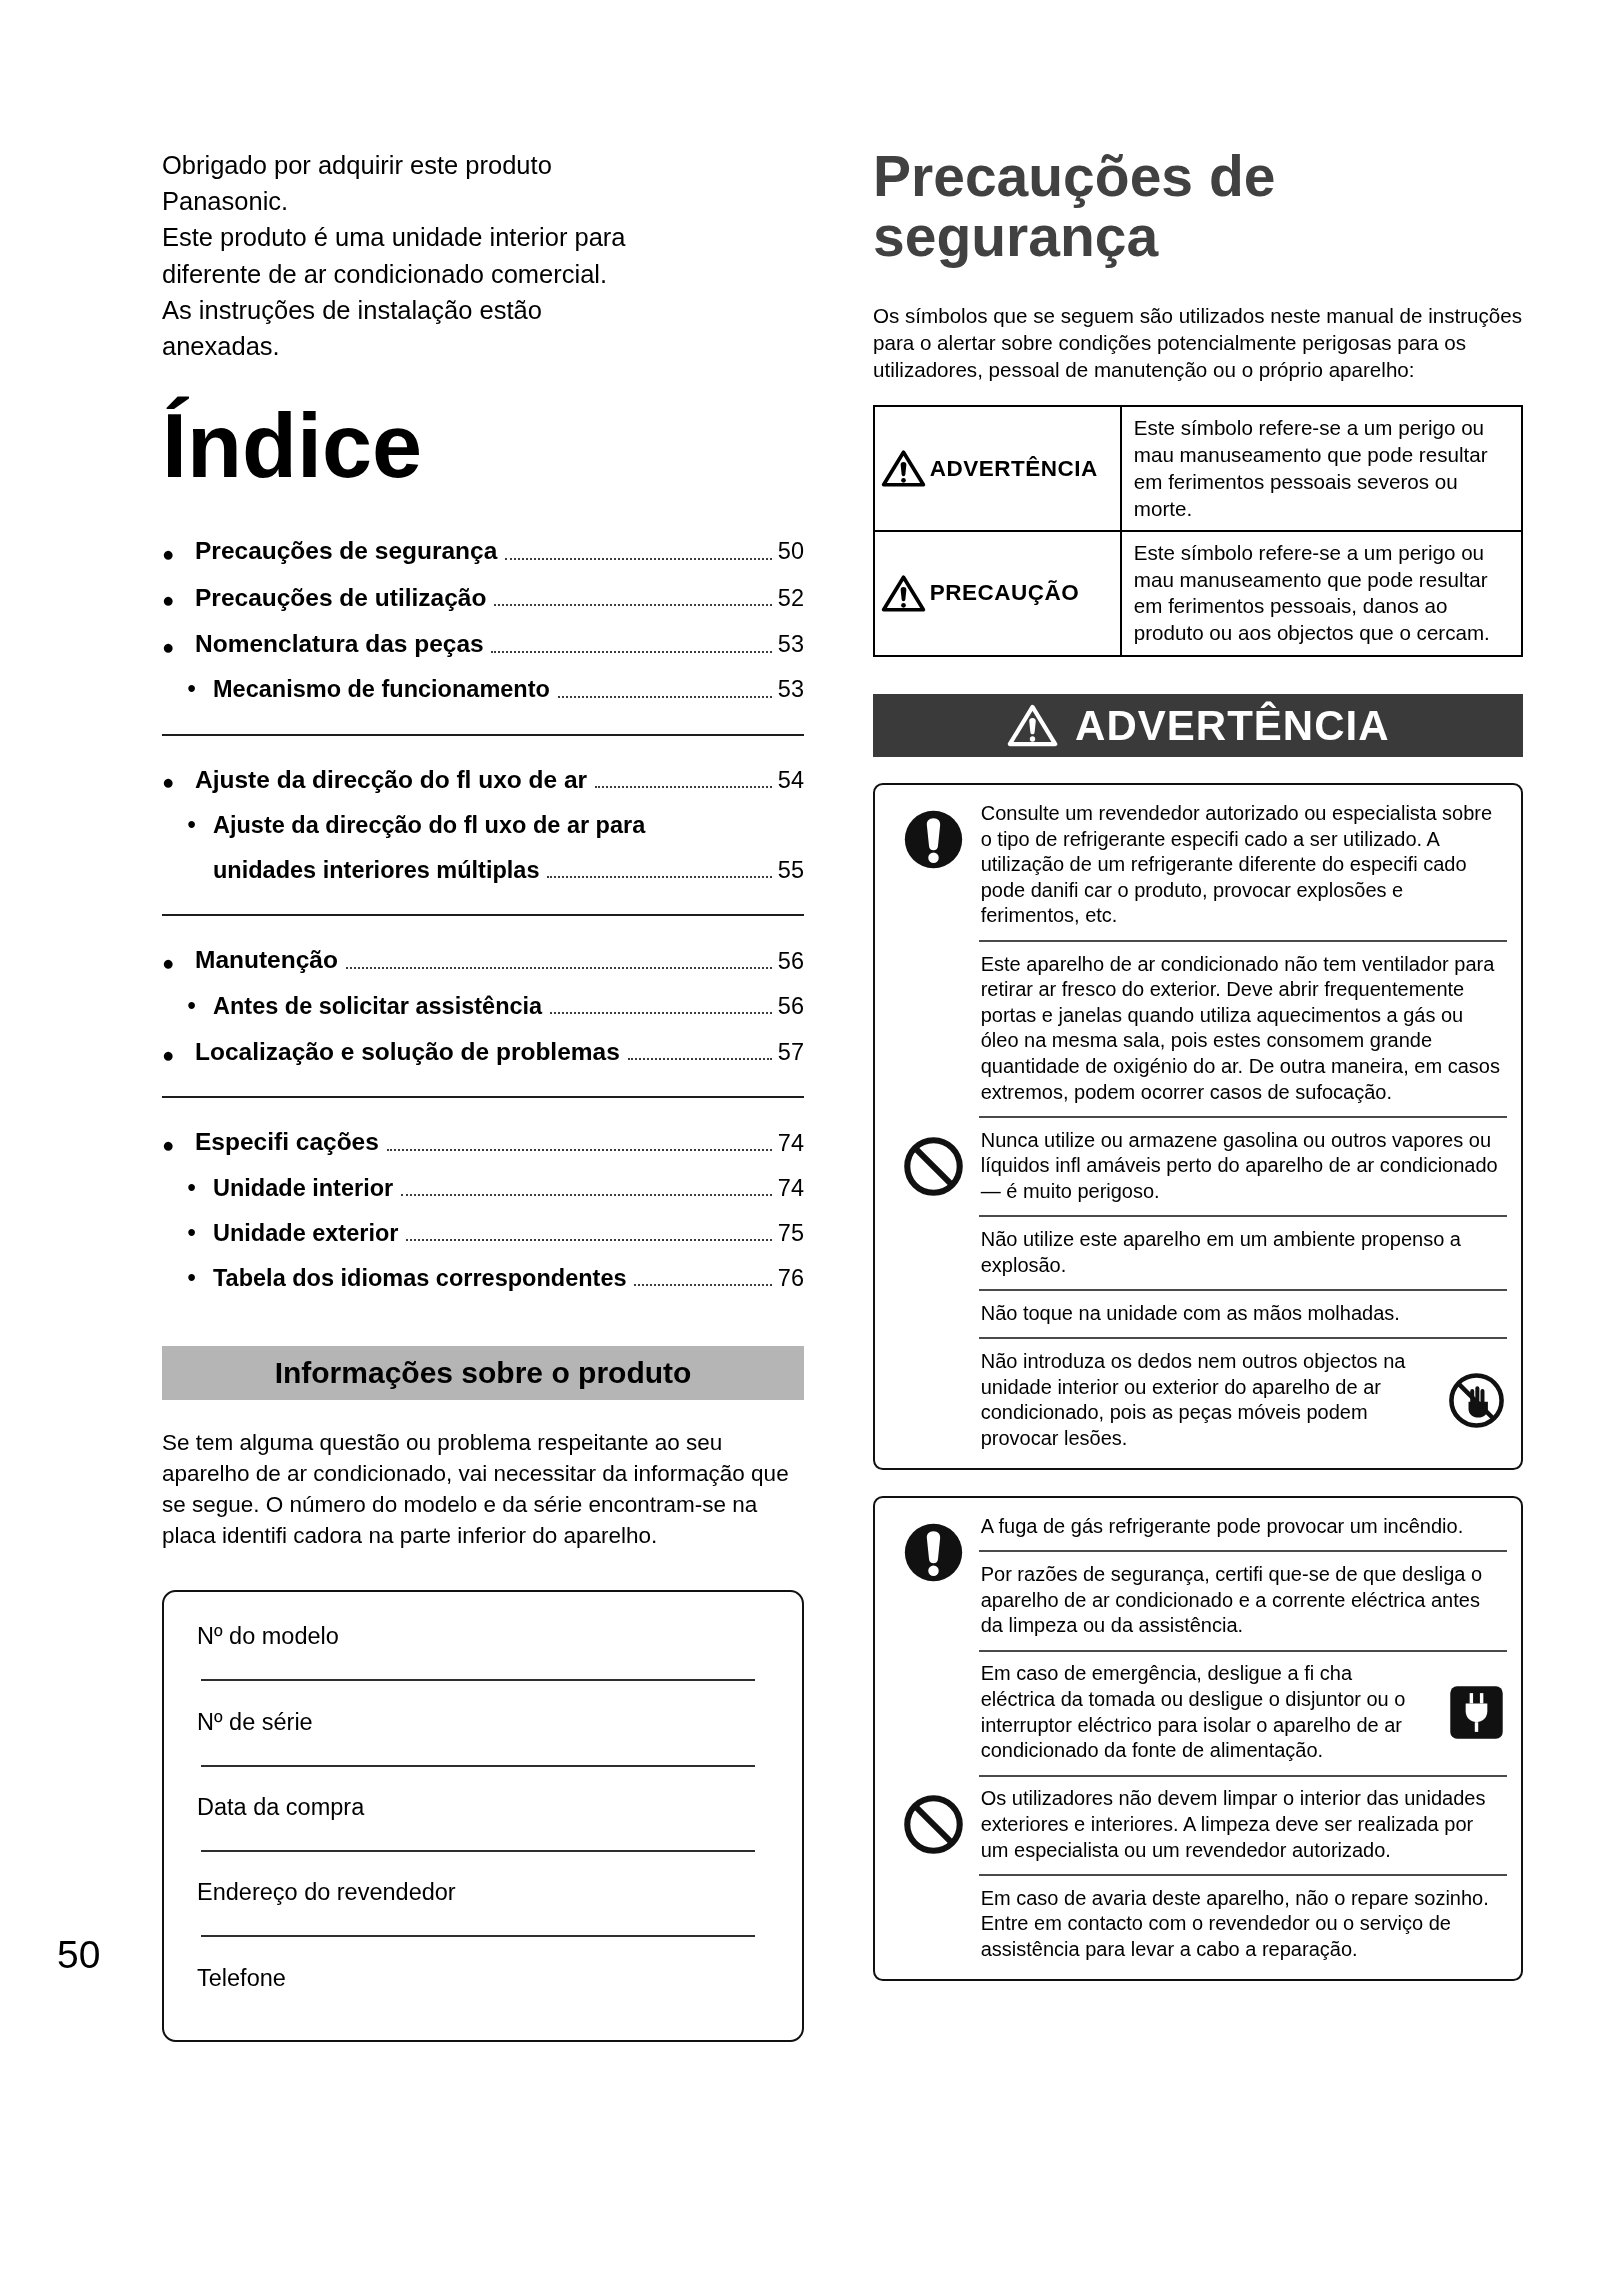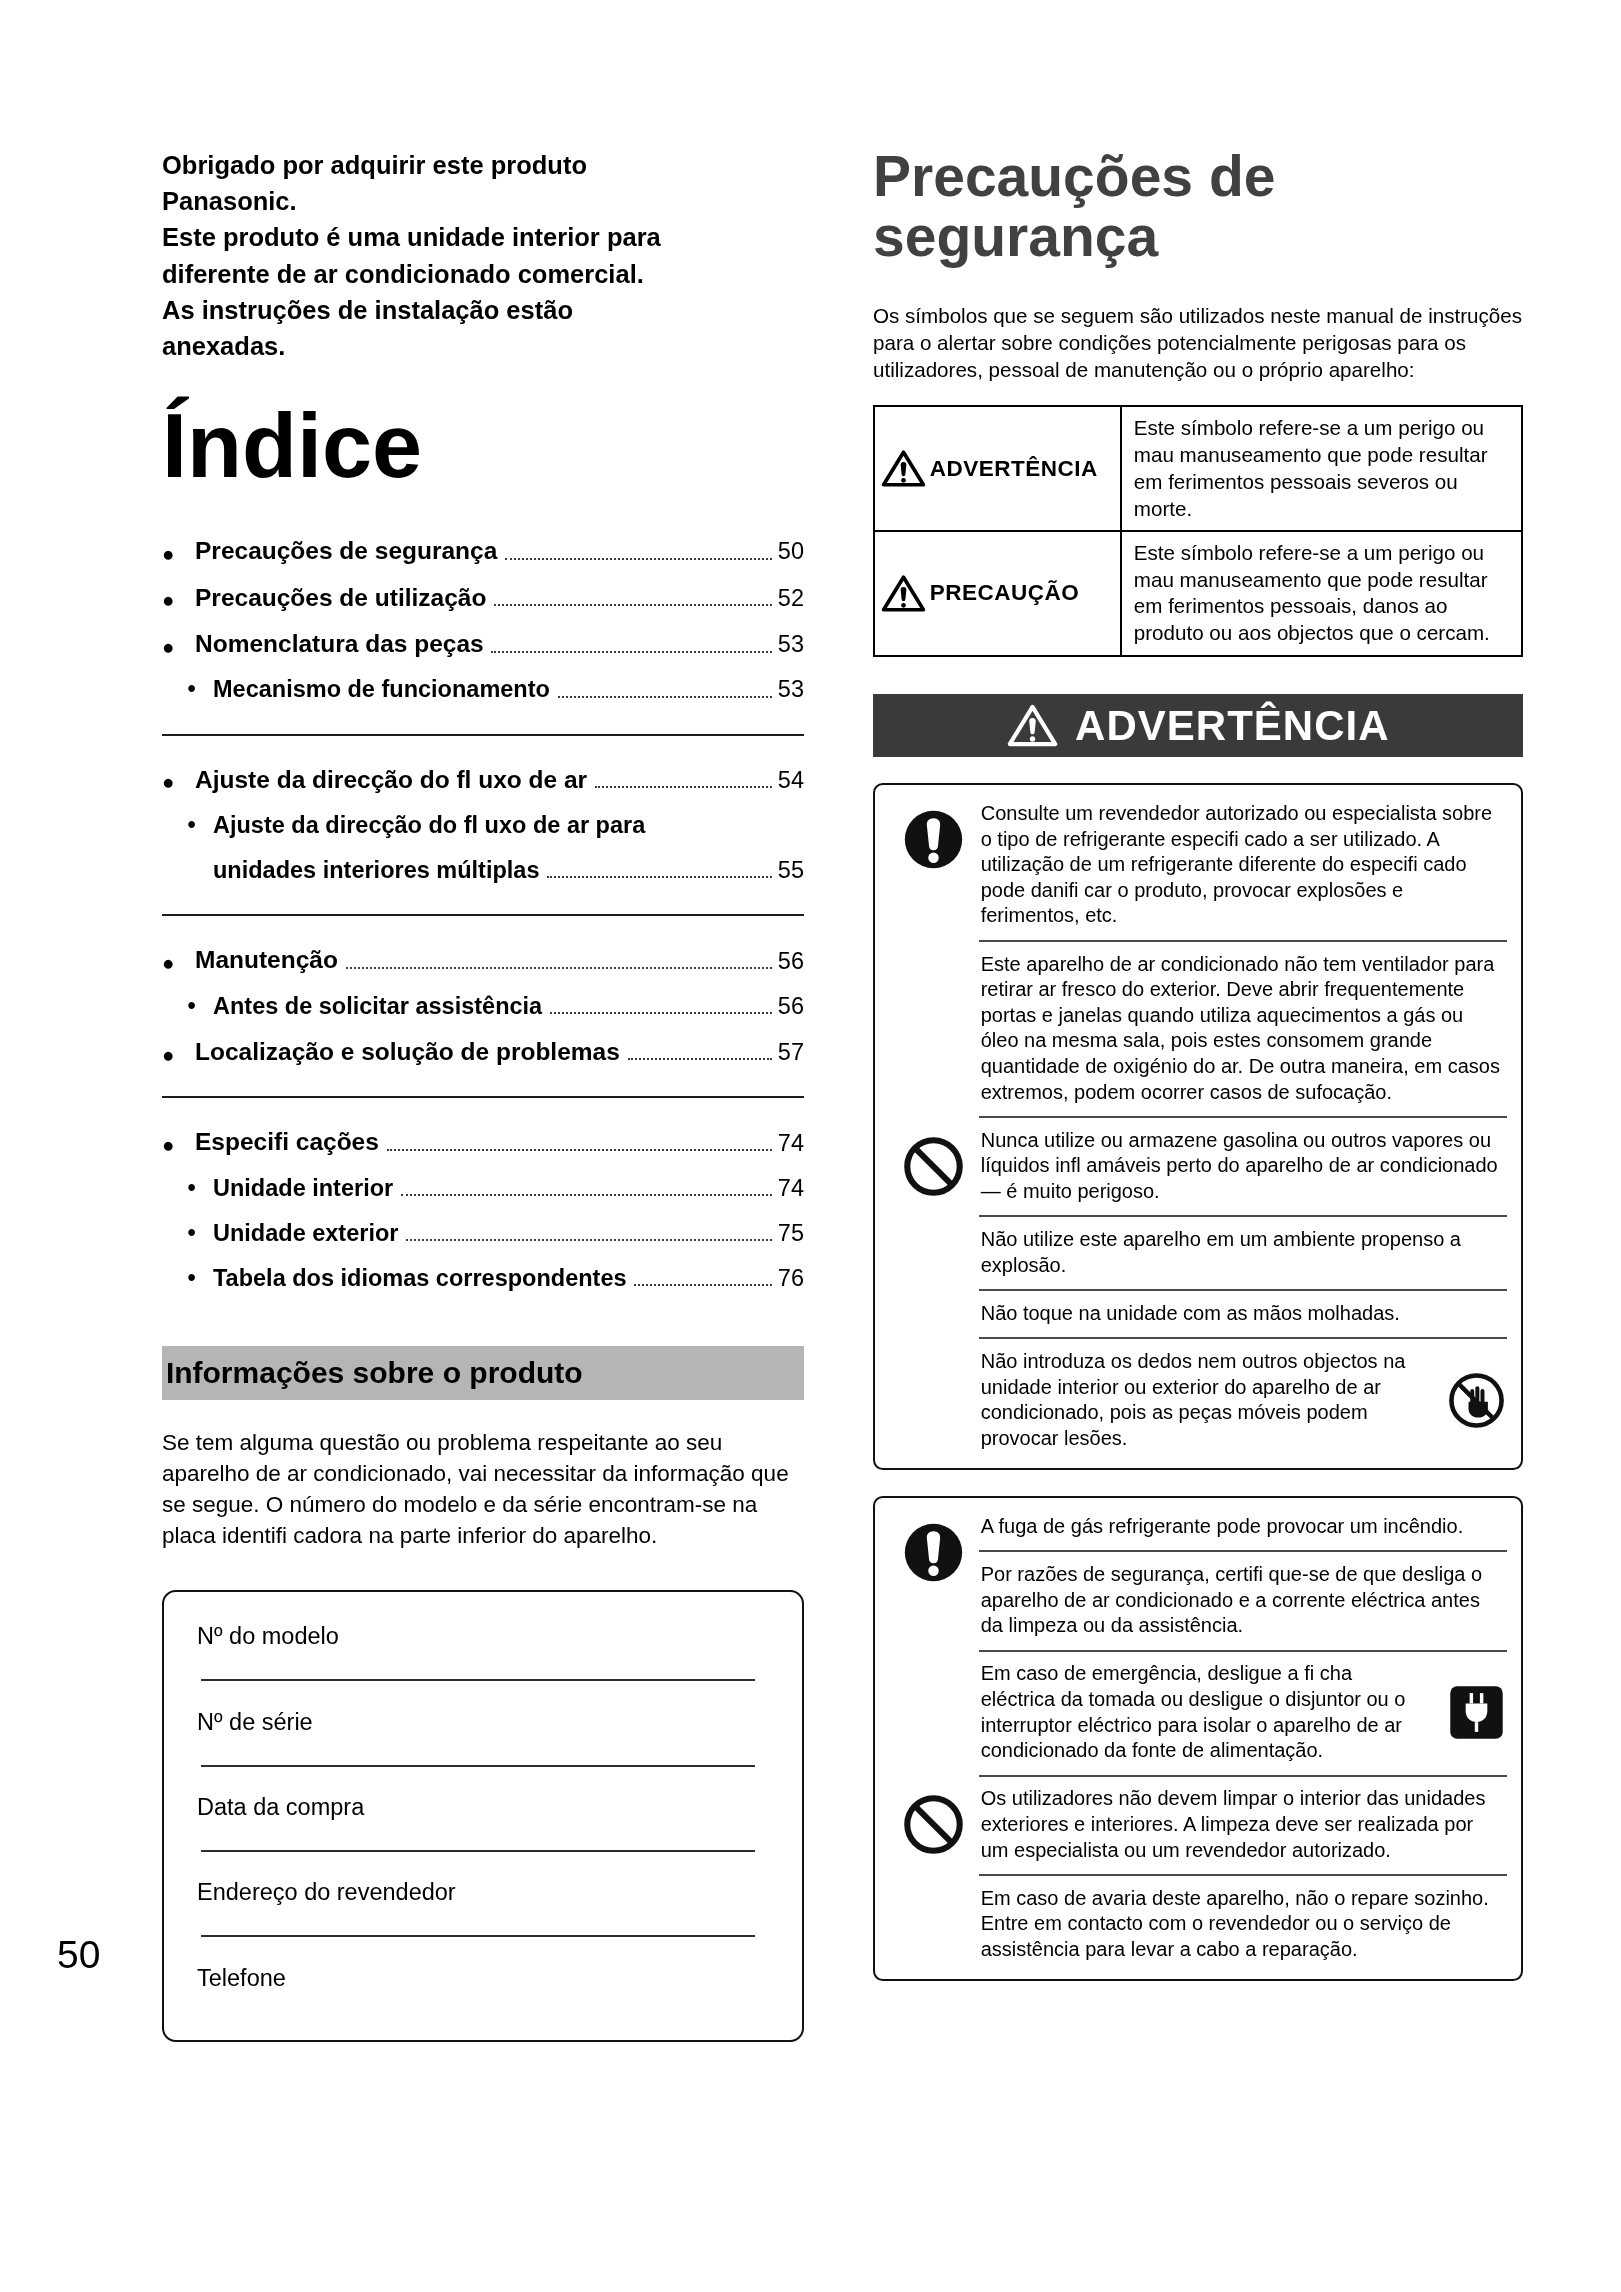--- a/index.html
+++ b/index.html
@@ -8,33 +8,33 @@
     width: 1621px; height: 2293px;
     background: #ffffff; color: #000;
     position: relative; overflow: hidden;
     font-family: "Liberation Sans", "DejaVu Sans", sans-serif;
   }
   .page { position: absolute; inset: 0; padding: 147px 98px 0 162px; display: flex; gap: 69px; }
   .col-left { flex: 0 0 642px; width: 642px; }
   .col-right { flex: 1 1 auto; min-width: 0; }
 
   
-  .intro-line { font-weight: 700; font-size: 25.5px; line-height: 1.42; white-space: nowrap; }
+  .intro-line { font-weight: 400; font-size: 25.5px; line-height: 1.42; white-space: nowrap; }
   .indice-title { font-size: 90px; font-weight: 700; line-height: 1; margin: 37px 0 45px; }
 
   .toc-row { display: flex; align-items: flex-end; margin: 15.7px 0; font-weight: 700; font-size: 24.5px; line-height: 1.25; }
   .toc-bullet { flex: 0 0 33px; font-size: 20.6px; }
   .toc-row.sub { padding-left: 25.5px; font-size: 23.5px; }
   .toc-row.sub .toc-bullet { flex: 0 0 25.5px; font-size: 23.5px; }
   .toc-label { flex: 0 1 auto; }
   .toc-dots { flex: 1 1 13.7px; min-width: 13.7px; border-bottom: 2.9px dotted #3c3c3c; margin: 0 5.9px 6.9px 7.8px; }
   .toc-page { flex: 0 0 auto; font-weight: 400; font-size: 23.5px; }
   .toc-divider { border: 0; border-top: 2px solid #1d1d1d; margin: 29px 0; }
 
-  .product-header { margin-top: 53px; background: var(--header_bg, #b5b5b5); font-weight: 700; font-size: 30px; text-align: left; padding: 9.8px 3.9px; }
+  .product-header { margin-top: 53px; background: var(--header_bg, #b5b5b5); font-weight: 700; font-size: 30px; text-align: center; padding: 9.8px 3.9px; }
   .product-body { margin-top: 27.4px; font-size: 22.5px; line-height: 1.38; }
   .product-box { margin-top: 39px; border: 2.9px solid #111; border-radius: 13.7px; padding: 31px 33px 29px; }
   .field-label { font-size: 23.5px; }
   .field-line { border-bottom: 2px solid #2e2e2e; margin: 29px 13.7px 27.4px 3.9px; }
   .field.no-line { margin-bottom: 19.6px; }
   .page-number { position: absolute; left: 57px; top: 1933px; font-size: 39px; }
 
   
   .section-title { font-size: 57px; font-weight: 700; color: #414141; line-height: 1.05; margin: 0 0 35px; }
   .section-intro { font-size: 20.6px; line-height: 1.33; }

